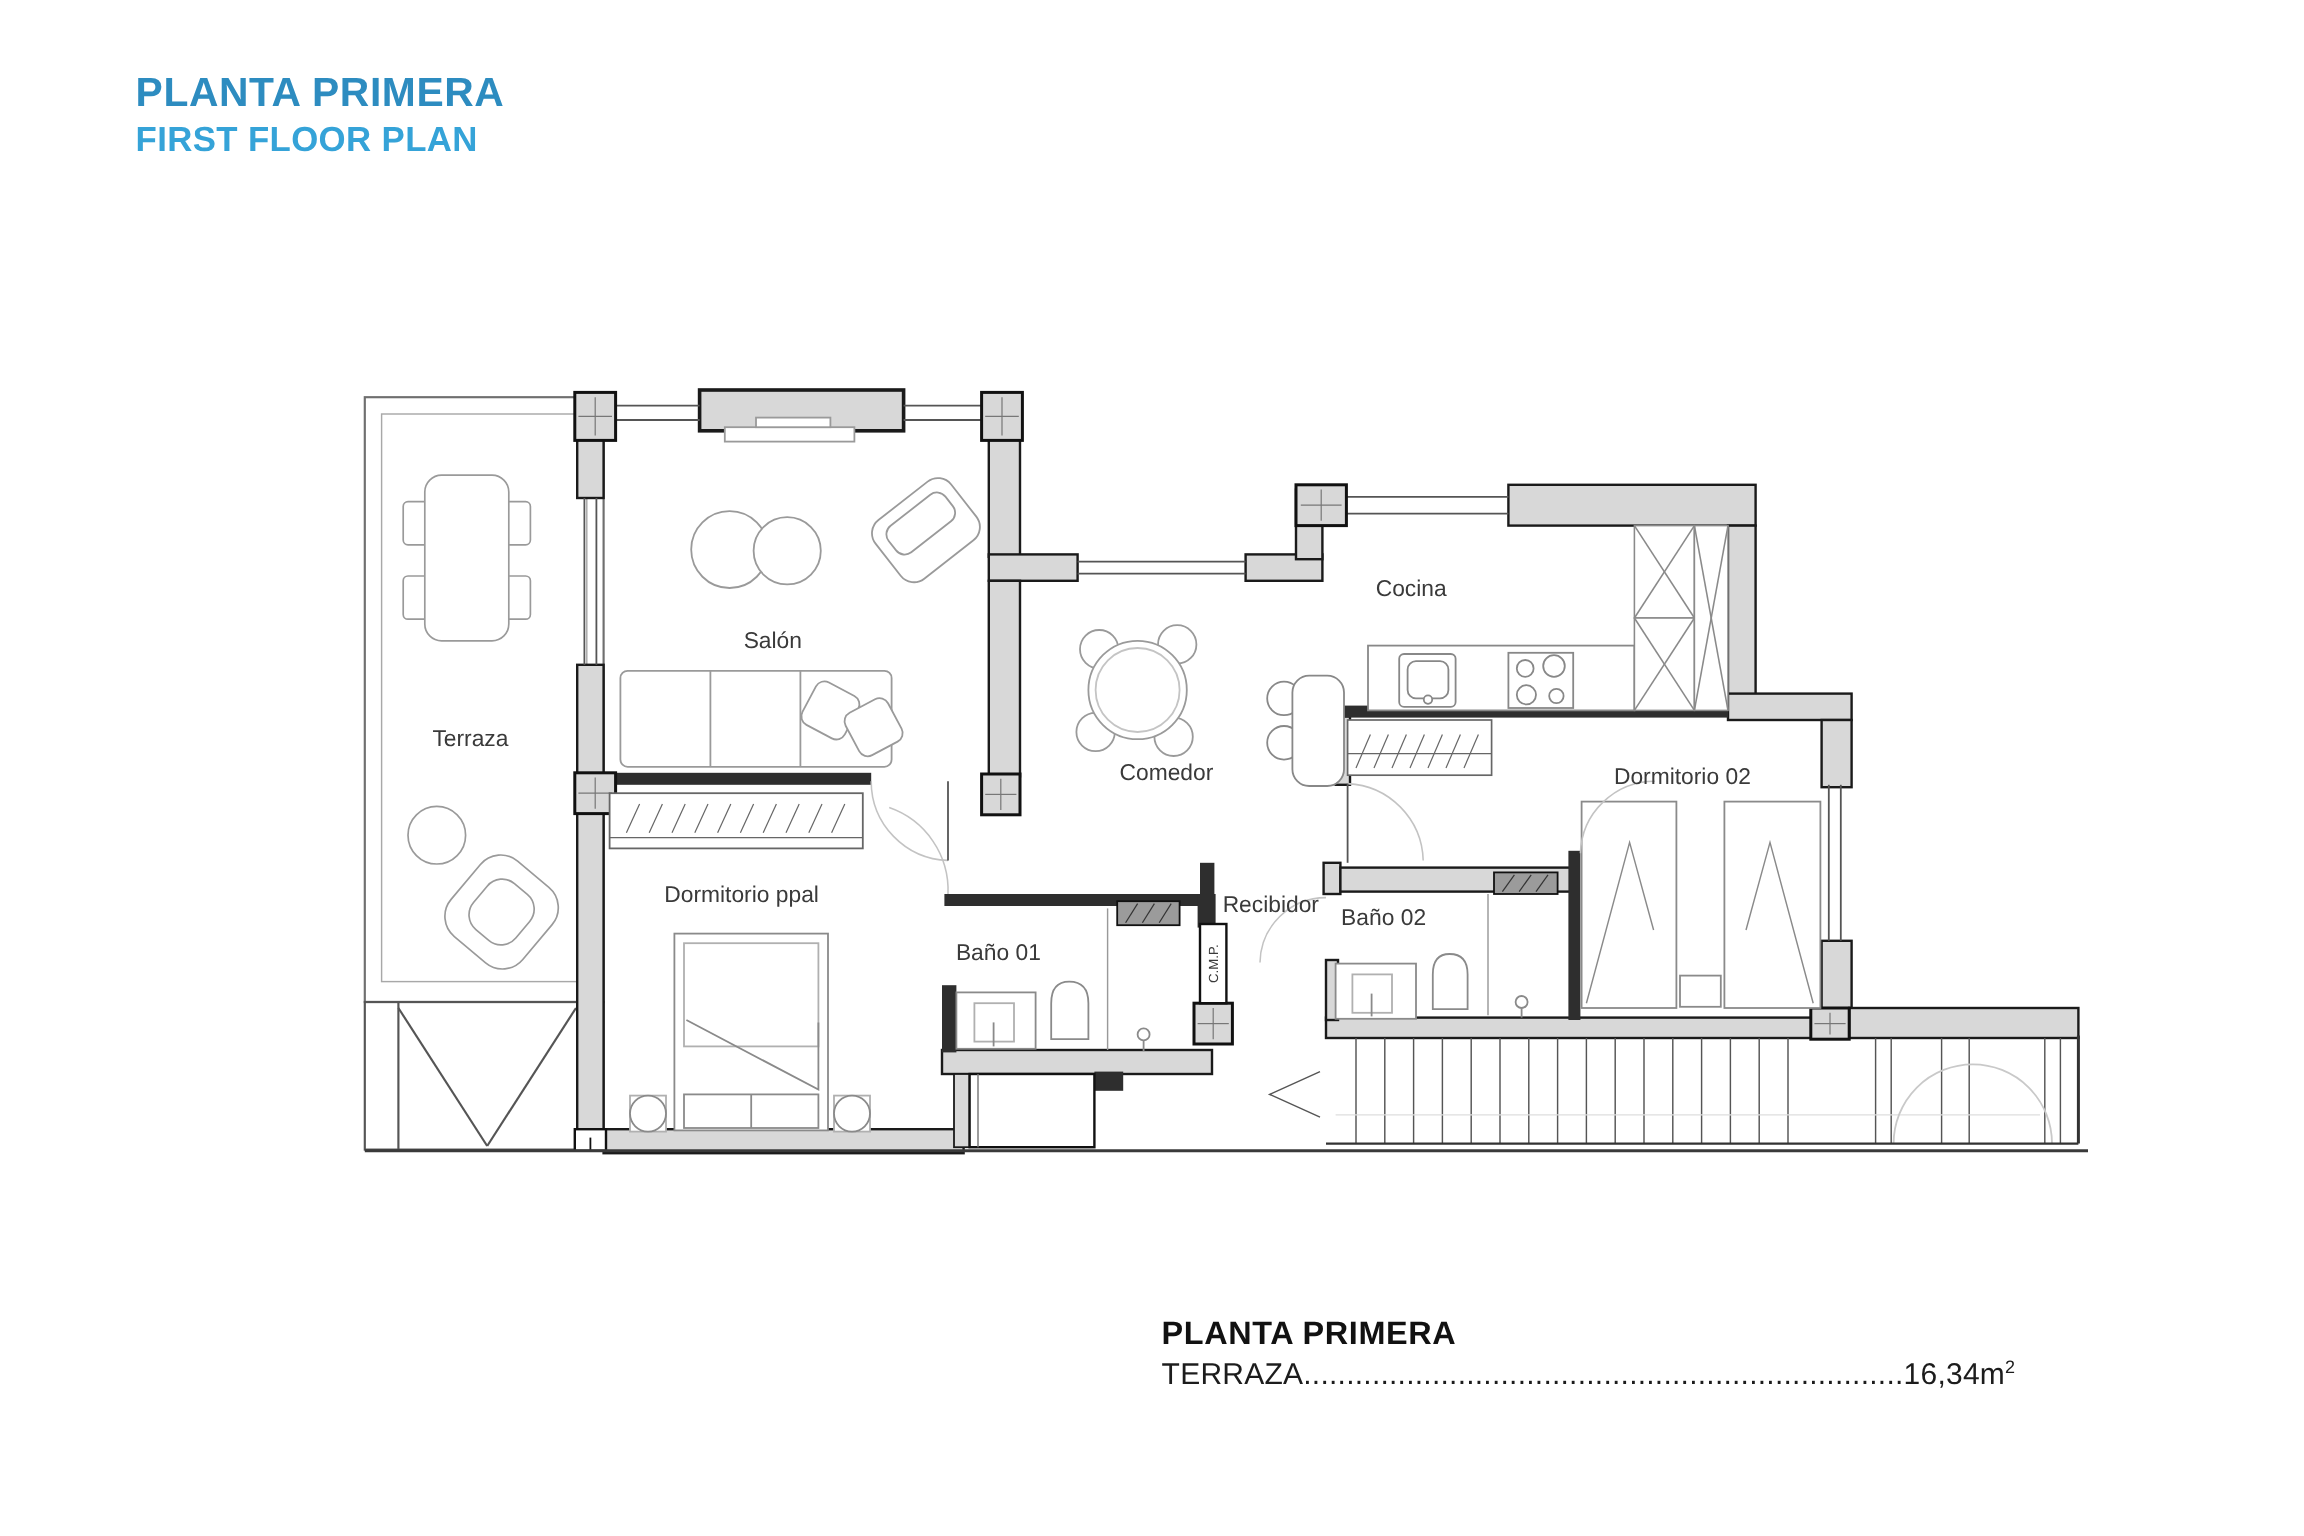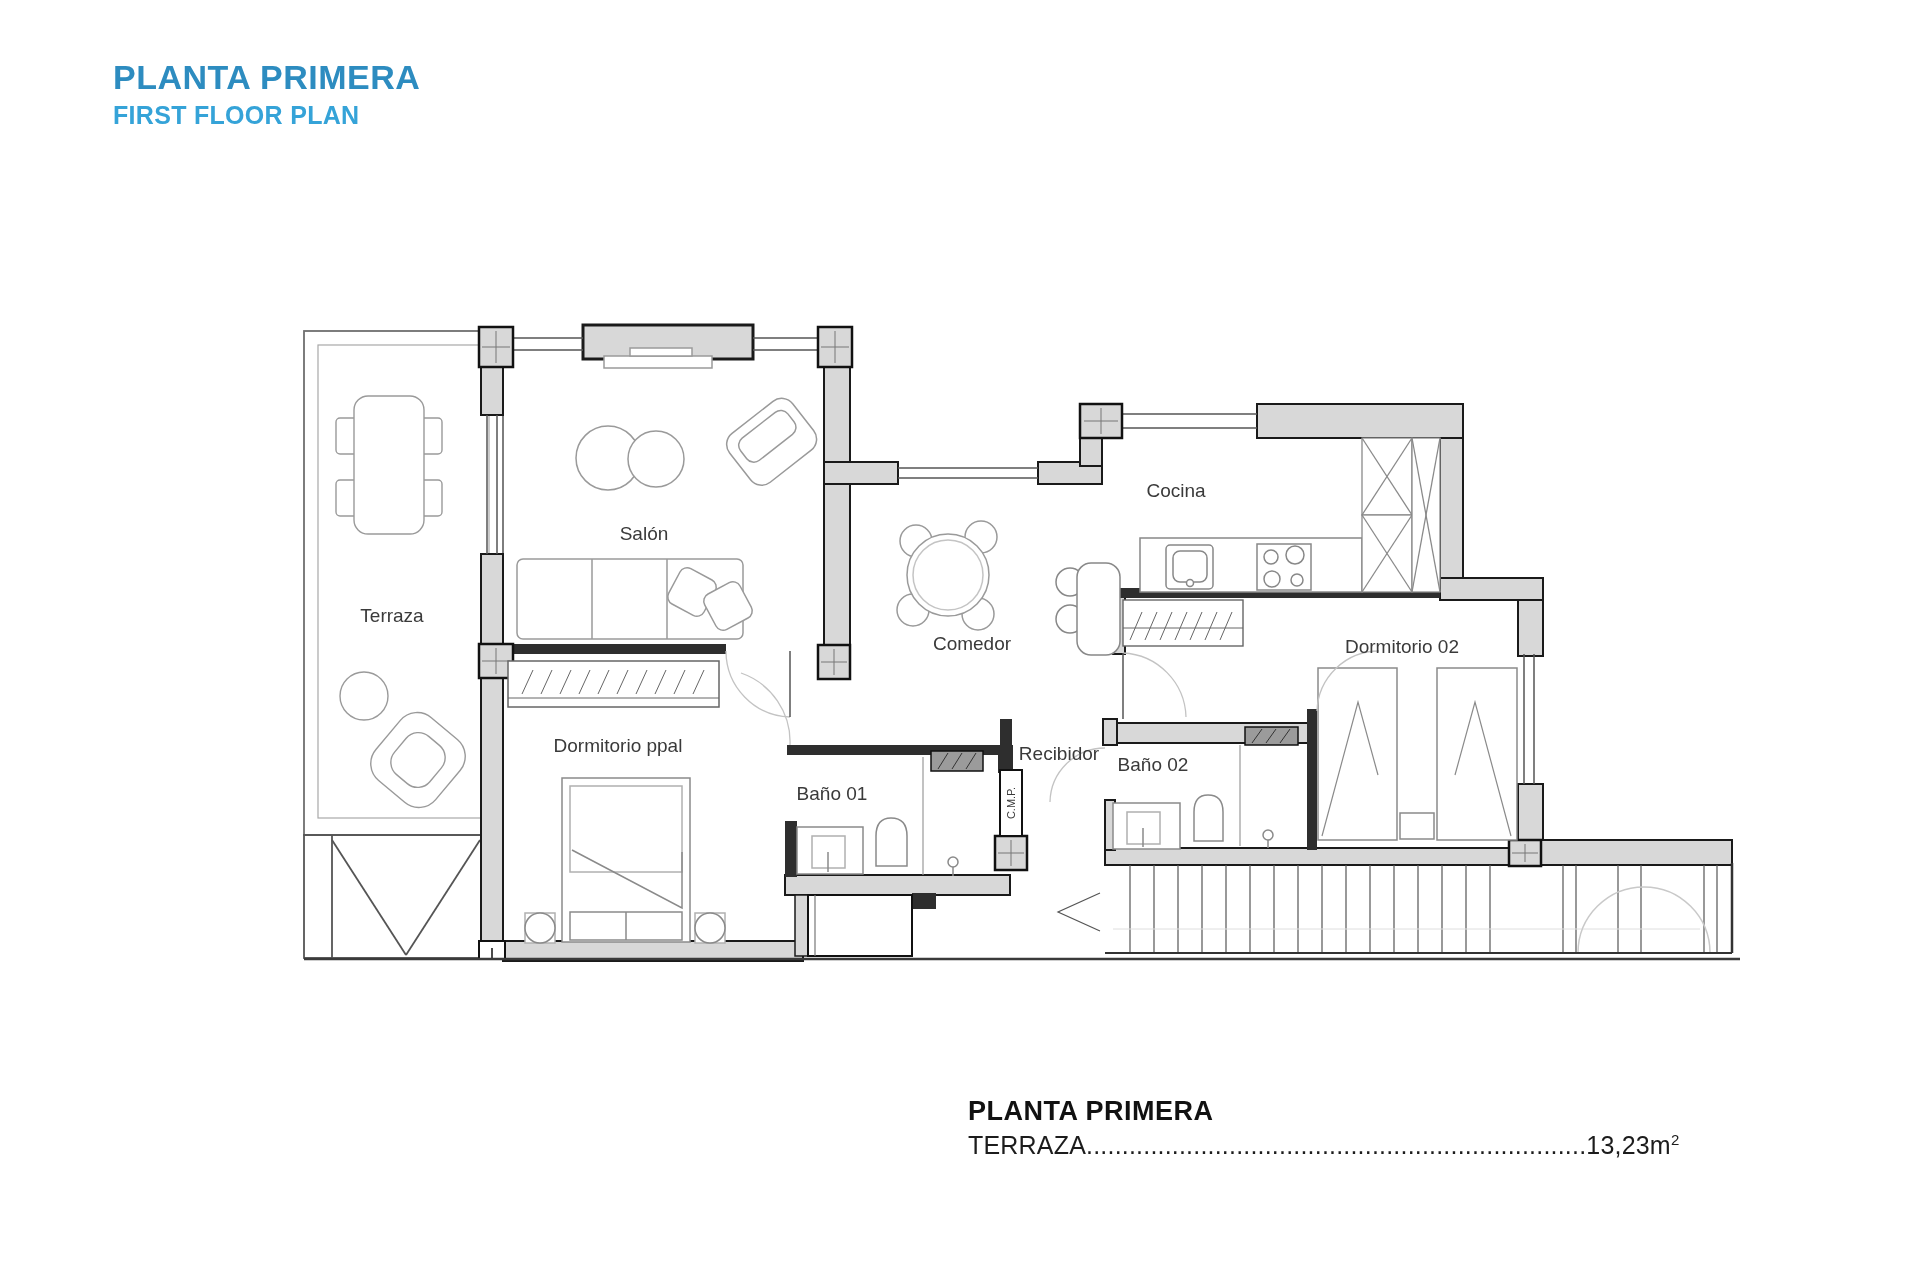--- a/index.html
+++ b/index.html
@@ -1,20 +1,20 @@
 <!DOCTYPE html>
 <html><head>
 <meta charset="utf-8">
 <style>
   html,body{margin:0;padding:0;background:#ffffff;}
   .page{position:relative;width:1746px;height:1280px;background:#ffffff;overflow:hidden;
         font-family:"Liberation Sans", sans-serif;}
   .title-block{position:absolute;left:113px;top:60px;line-height:1.05;}
   .title-block .t1{font-size:34px;font-weight:bold;color:#2d8cc0;letter-spacing:0.5px;}
-  .title-block .t2{font-size:25px;font-weight:bold;color:#35a3d8;margin-top:6px;letter-spacing:0.3px;}
+  .title-block .t2{font-size:29px;font-weight:bold;color:#35a3d8;margin-top:6px;letter-spacing:0.3px;}
   .summary{position:absolute;left:968px;top:1096px;color:#111;}
   .summary .s-title{font-size:27px;font-weight:bold;letter-spacing:0.5px;}
   .summary .s-line{font-size:25px;font-weight:400;color:#1c1c1c;margin-top:4px;letter-spacing:0.2px;}
   .summary sup{font-size:15px;}
   svg text{font-family:"Liberation Sans", sans-serif;fill:#3a3a3a;}
   .room-label{font-size:19px;}
   .cmp-label{font-size:11px;}
 </style>
 </head>
 <body>
@@ -317,16 +317,16 @@
       <text class="room-label" x="618" y="752">Dormitorio ppal</text>
       <text class="room-label" x="1402" y="653">Dormitorio 02</text>
       <text class="room-label" x="832" y="800">Baño 01</text>
       <text class="room-label" x="1059" y="760">Recibidor</text>
       <text class="room-label" x="1153" y="771">Baño 02</text>
     </g>
   </svg>
 
   <div class="summary">
     <div class="s-title">PLANTA PRIMERA</div>
-    <div class="s-line"><span>TERRAZA</span><span>......................................................................</span><span>13,23m</span><sup>2</sup></div>
+    <div class="s-line"><span>TERRAZA</span><span>......................................................................</span><span>16,34m</span><sup>2</sup></div>
   </div>
 
 </div>
 
 </body></html>

